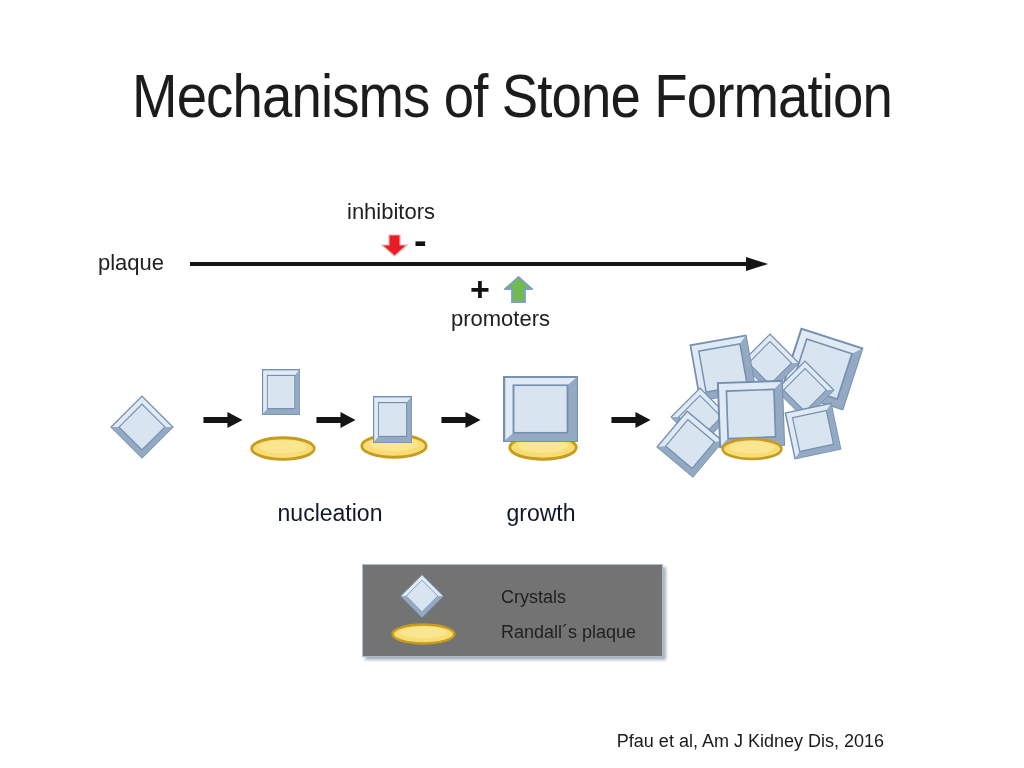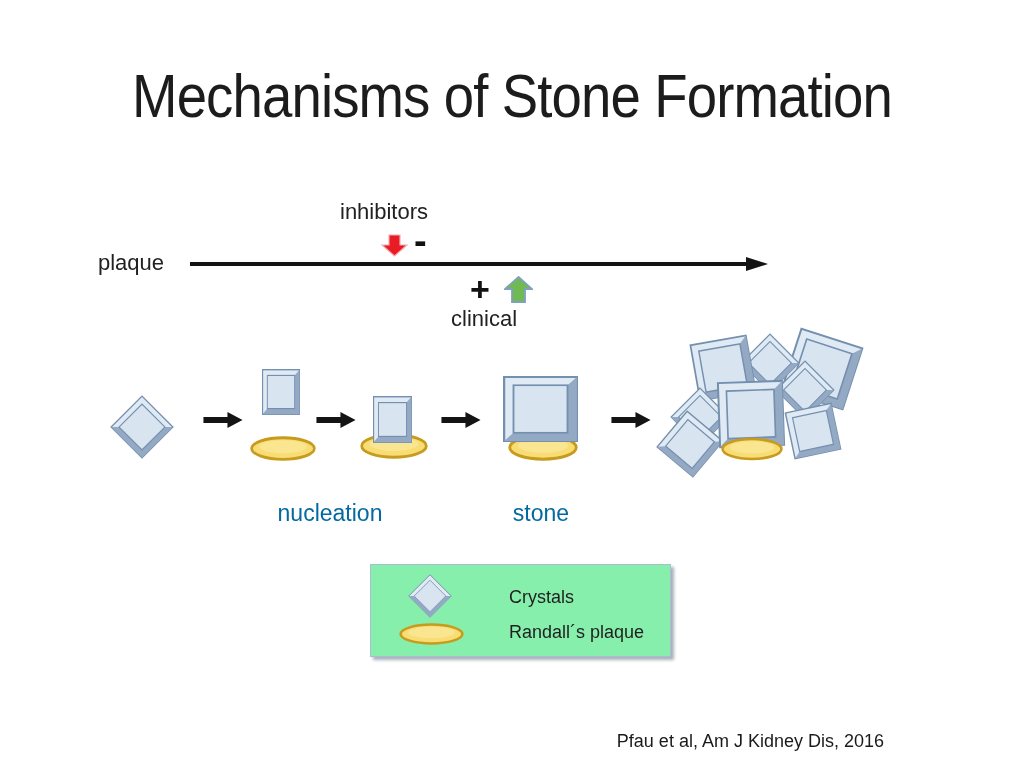--- a/index.html
+++ b/index.html
@@ -21,35 +21,35 @@
     position:relative;width:896px;height:768px;background:#ffffff;overflow:hidden;
     font-family:"Liberation Sans",sans-serif;color:var(--text);
   }
   .abs{position:absolute;}
   .title{
     position:absolute;left:0;top:60px;width:1024px;text-align:center;
     font-size:62px;font-weight:400;letter-spacing:-1px;color:#1c1c1c;
     transform:scaleX(.88);transform-origin:center;white-space:nowrap;
   }
   .lbl{position:absolute;font-size:22px;color:var(--text);white-space:nowrap;line-height:1.15;}
-  .stage-lbl{position:absolute;top:500px;font-size:23px;color:#0369a1;transform:translateX(-50%);white-space:nowrap;}
+  .stage-lbl{position:absolute;top:500px;font-size:23px;color:#0f172a;transform:translateX(-50%);white-space:nowrap;}
   .sign{position:absolute;font-weight:700;color:#111;line-height:1;}
   svg{display:block;}
   svg.ov{overflow:visible;}
   
   .bs-outer{fill:var(--crystal-frame);stroke:var(--crystal-stroke);stroke-width:3;}
   .bs-shade{fill:var(--crystal-shade);}
   .bs-face{fill:var(--crystal-fill);stroke:var(--crystal-stroke);stroke-width:2.5;}
   .pl-body{fill:var(--plaque-fill);stroke:var(--plaque-stroke);stroke-width:4;}
   .pl-hi{fill:var(--plaque-light);}
   .flow-fill{fill:var(--flow-arrow);}
   .red-arrow{fill:var(--inhibitor-arrow);stroke:#f0aeb2;stroke-width:1.2;}
   .green-arrow{fill:var(--promoter-arrow);stroke:#7fa1bd;stroke-width:1.8;}
   .legend-box{
-    position:absolute;left:370px;top:564px;width:301px;height:93px;background:#86efac;
+    position:absolute;left:362px;top:564px;width:301px;height:93px;background:#737373;
     border:1.5px solid #a9bdd3;box-shadow:3px 3px 3px #a8b0ba;
   }
   .legend-text{position:absolute;font-size:18px;color:#1f1f1f;white-space:nowrap;}
   .citation{position:absolute;right:12px;top:731px;font-size:18px;color:#1a1a1a;white-space:nowrap;}
 </style>
 </head>
 <body>
 
 <svg width="0" height="0" style="position:absolute" aria-hidden="true">
   <defs>
@@ -69,32 +69,32 @@
 
   <h1 class="title">Mechanisms of Stone Formation</h1>
 
   <span class="lbl" style="left:98px;top:250px">plaque</span>
 
   <svg class="abs" style="left:190px;top:256px" width="578" height="16" viewBox="0 0 578 16">
     <polygon class="flow-fill" points="0,6 556,6 556,1 578,8 556,15 556,10 0,10"></polygon>
   </svg>
 
 
-  <span class="lbl" style="left:340px;top:199px">inhibitors</span>
+  <span class="lbl" style="left:347px;top:199px">inhibitors</span>
 
   <svg class="abs" style="left:381px;top:234px" width="27" height="23" viewBox="0 0 27 23">
     <polygon class="red-arrow" points="8,1 19,1 19,11 26,11 13.5,22 1,11 8,11"></polygon>
   </svg>
   <span class="sign" style="left:414px;top:222px;font-size:38px">-</span>
 
   <span class="sign" style="left:470px;top:272px;font-size:34px">+</span>
   <svg class="abs" style="left:504px;top:276px" width="29" height="27" viewBox="0 0 29 27">
     <polygon class="green-arrow" points="14.5,1 28,13 21,13 21,26 8,26 8,13 1,13"></polygon>
   </svg>
-  <span class="lbl" style="left:451px;top:306px">clinical</span>
+  <span class="lbl" style="left:451px;top:306px">promoters</span>
 
   <svg class="abs ov" style="left:110px;top:393px" width="64" height="68" viewBox="0 0 64 68">
     <use href="#bevsq" transform="translate(32,34) rotate(45) scale(0.45) translate(-50,-50)"></use>
   </svg>
 
   <svg class="abs" style="left:202px;top:412px" width="42" height="16" viewBox="0 0 44 18">
     <polygon class="flow-fill" points="0,5.5 27,5.5 27,0 44,9 27,18 27,12.5 0,12.5"></polygon>
   </svg>
 
   <svg class="abs" style="left:250px;top:436px" width="66" height="25" viewBox="0 0 100 36" preserveAspectRatio="none">
@@ -136,21 +136,21 @@
     <use href="#bevsq" transform="translate(153,68) rotate(45) scale(0.42) translate(-50,-50)"></use>
     <use href="#bevsq" transform="translate(71,46) rotate(-10) scale(0.58) translate(-50,-50)"></use>
     <use href="#bevsq" transform="translate(48,95) rotate(45) scale(0.42) translate(-50,-50)"></use>
     <use href="#bevsq" transform="translate(38,122) rotate(40) scale(0.48) translate(-50,-50)"></use>
     <use href="#bevsq" transform="translate(99,92) rotate(-2) scale(0.66) translate(-50,-50)"></use>
     <use href="#plaque" transform="translate(100,127) scale(0.62,0.64) translate(-50,-18)"></use>
     <use href="#bevsq" transform="translate(161,109) rotate(-12) scale(0.48) translate(-50,-50)"></use>
   </svg>
 
   <span class="stage-lbl" style="left:330px">nucleation</span>
-  <span class="stage-lbl" style="left:541px">stone</span>
+  <span class="stage-lbl" style="left:541px">growth</span>
 
   <div class="legend-box">
     <svg class="abs ov" style="left:37px;top:9px" width="44" height="44" viewBox="0 0 44 44">
       <use href="#bevsq" transform="translate(22,22) rotate(45) scale(0.31) translate(-50,-50)"></use>
     </svg>
     <span class="legend-text" style="left:138px;top:22px">Crystals</span>
     <svg class="abs" style="left:28px;top:58px" width="65" height="22" viewBox="0 0 100 36" preserveAspectRatio="none">
       <use href="#plaque"></use>
     </svg>
     <span class="legend-text" style="left:138px;top:57px">Randall´s plaque</span>

